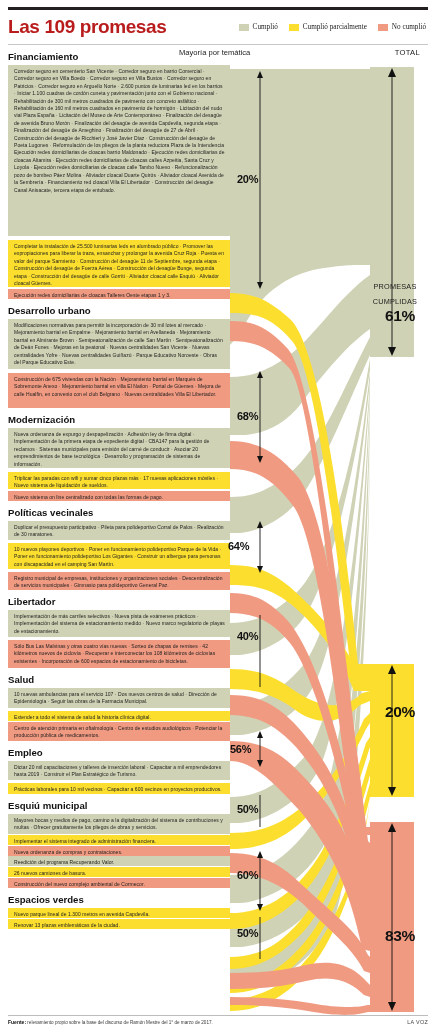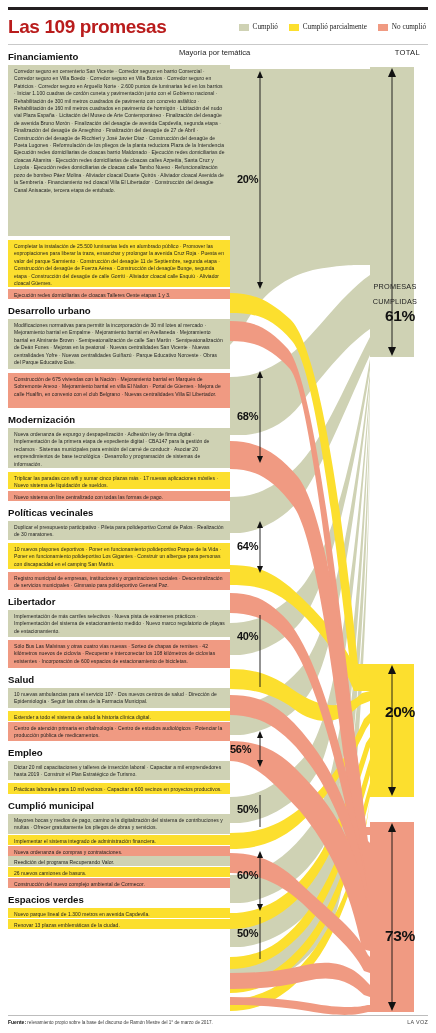--- a/index.html
+++ b/index.html
@@ -211,48 +211,48 @@
 
     <div class="cat-title">Salud</div>
     <div class="blk c" style="height:20px">10 nuevas ambulancias para el servicio 107 · Dos nuevos centros de salud · Dirección de Epidemiología · Seguir las obras de la Farmacia Municipal.</div>
     <div class="blk p" style="height:10px;margin-top:3px">Extender a todo el sistema de salud la historia clínica digital.</div>
     <div class="blk n" style="height:19px;margin-top:1px">Centro de atención primaria en oftalmología · Centro de estudios audiológicos · Potenciar la producción pública de medicamentos.</div>
 
     <div class="cat-title">Empleo</div>
     <div class="blk c" style="height:19px">Dictar 20 mil capacitaciones y talleres de inserción laboral · Capacitar a mil emprendedores hasta 2019 · Construir el Plan Estratégico de Turismo.</div>
     <div class="blk p" style="height:11px;margin-top:3px">Prácticas laborales para 10 mil vecinos · Capacitar a 600 vecinos en proyectos productivos.</div>
 
-    <div class="cat-title">Cumplió municipal</div>
+    <div class="cat-title">Esquiú municipal</div>
     <div class="blk c" style="height:20px">Mayores bocas y medios de pago, camino a la digitalización del sistema de contribuciones y multas · Ofrecer gratuitamente los pliegos de obras y servicios.</div>
     <div class="blk p" style="height:10px;margin-top:1px">Implementar el sistema integrado de administración financiera.</div>
     <div class="blk n" style="height:10px;margin-top:1px">Nueva ordenanza de compras y contrataciones.</div>
 
     <div class="blk c" style="height:10px">Reedición del programa Recuperando Valor.</div>
     <div class="blk p" style="height:10px;margin-top:1px">26 nuevos camiones de basura.</div>
     <div class="blk n" style="height:10px;margin-top:1px">Construcción del nuevo complejo ambiental de Cormecor.</div>
 
     <div class="cat-title">Espacios verdes</div>
     <div class="blk p" style="height:10px">Nuevo parque lineal de 1.300 metros en avenida Capdevila.</div>
     <div class="blk p" style="height:10px;margin-top:1px">Renovar 13 plazas emblemáticas de la ciudad.</div>
   </div>
 
   <span class="pct" style="left:237px;top:166px;">20%</span>
   <span class="pct" style="left:237px;top:403px;">68%</span>
-  <span class="pct" style="left:237px;top:533px;text-align:right;">64%</span>
+  <span class="pct" style="left:228px;top:533px;text-align:right;">64%</span>
   <span class="pct" style="left:237px;top:623px;">40%</span>
   <span class="pct" style="left:230px;top:736px;">56%</span>
   <span class="pct" style="left:237px;top:796px;">50%</span>
   <span class="pct" style="left:237px;top:862px;">60%</span>
   <span class="pct" style="left:237px;top:920px;">50%</span>
 
   <span class="totlabel" style="left:371px;top:276px;width:48px;">PROMESAS</span>
   <span class="totlabel" style="left:371px;top:291px;width:48px;">CUMPLIDAS</span>
   <span class="bigpct" style="left:385px;top:300px;">61%</span>
   <span class="bigpct" style="left:385px;top:696px;">20%</span>
-  <span class="bigpct" style="left:385px;top:920px;">73%</span>
+  <span class="bigpct" style="left:385px;top:920px;">83%</span>
 
   <div class="footrule"></div>
   <div class="foot">
     <div class="src">
       <b>Fuente:</b><span> relevamiento propio sobre la base del discurso de Ramón Mestre del 1° de marzo de 2017.</span>
     </div>
     <div class="brand">LA VOZ</div>
   </div>
 
 </div>

